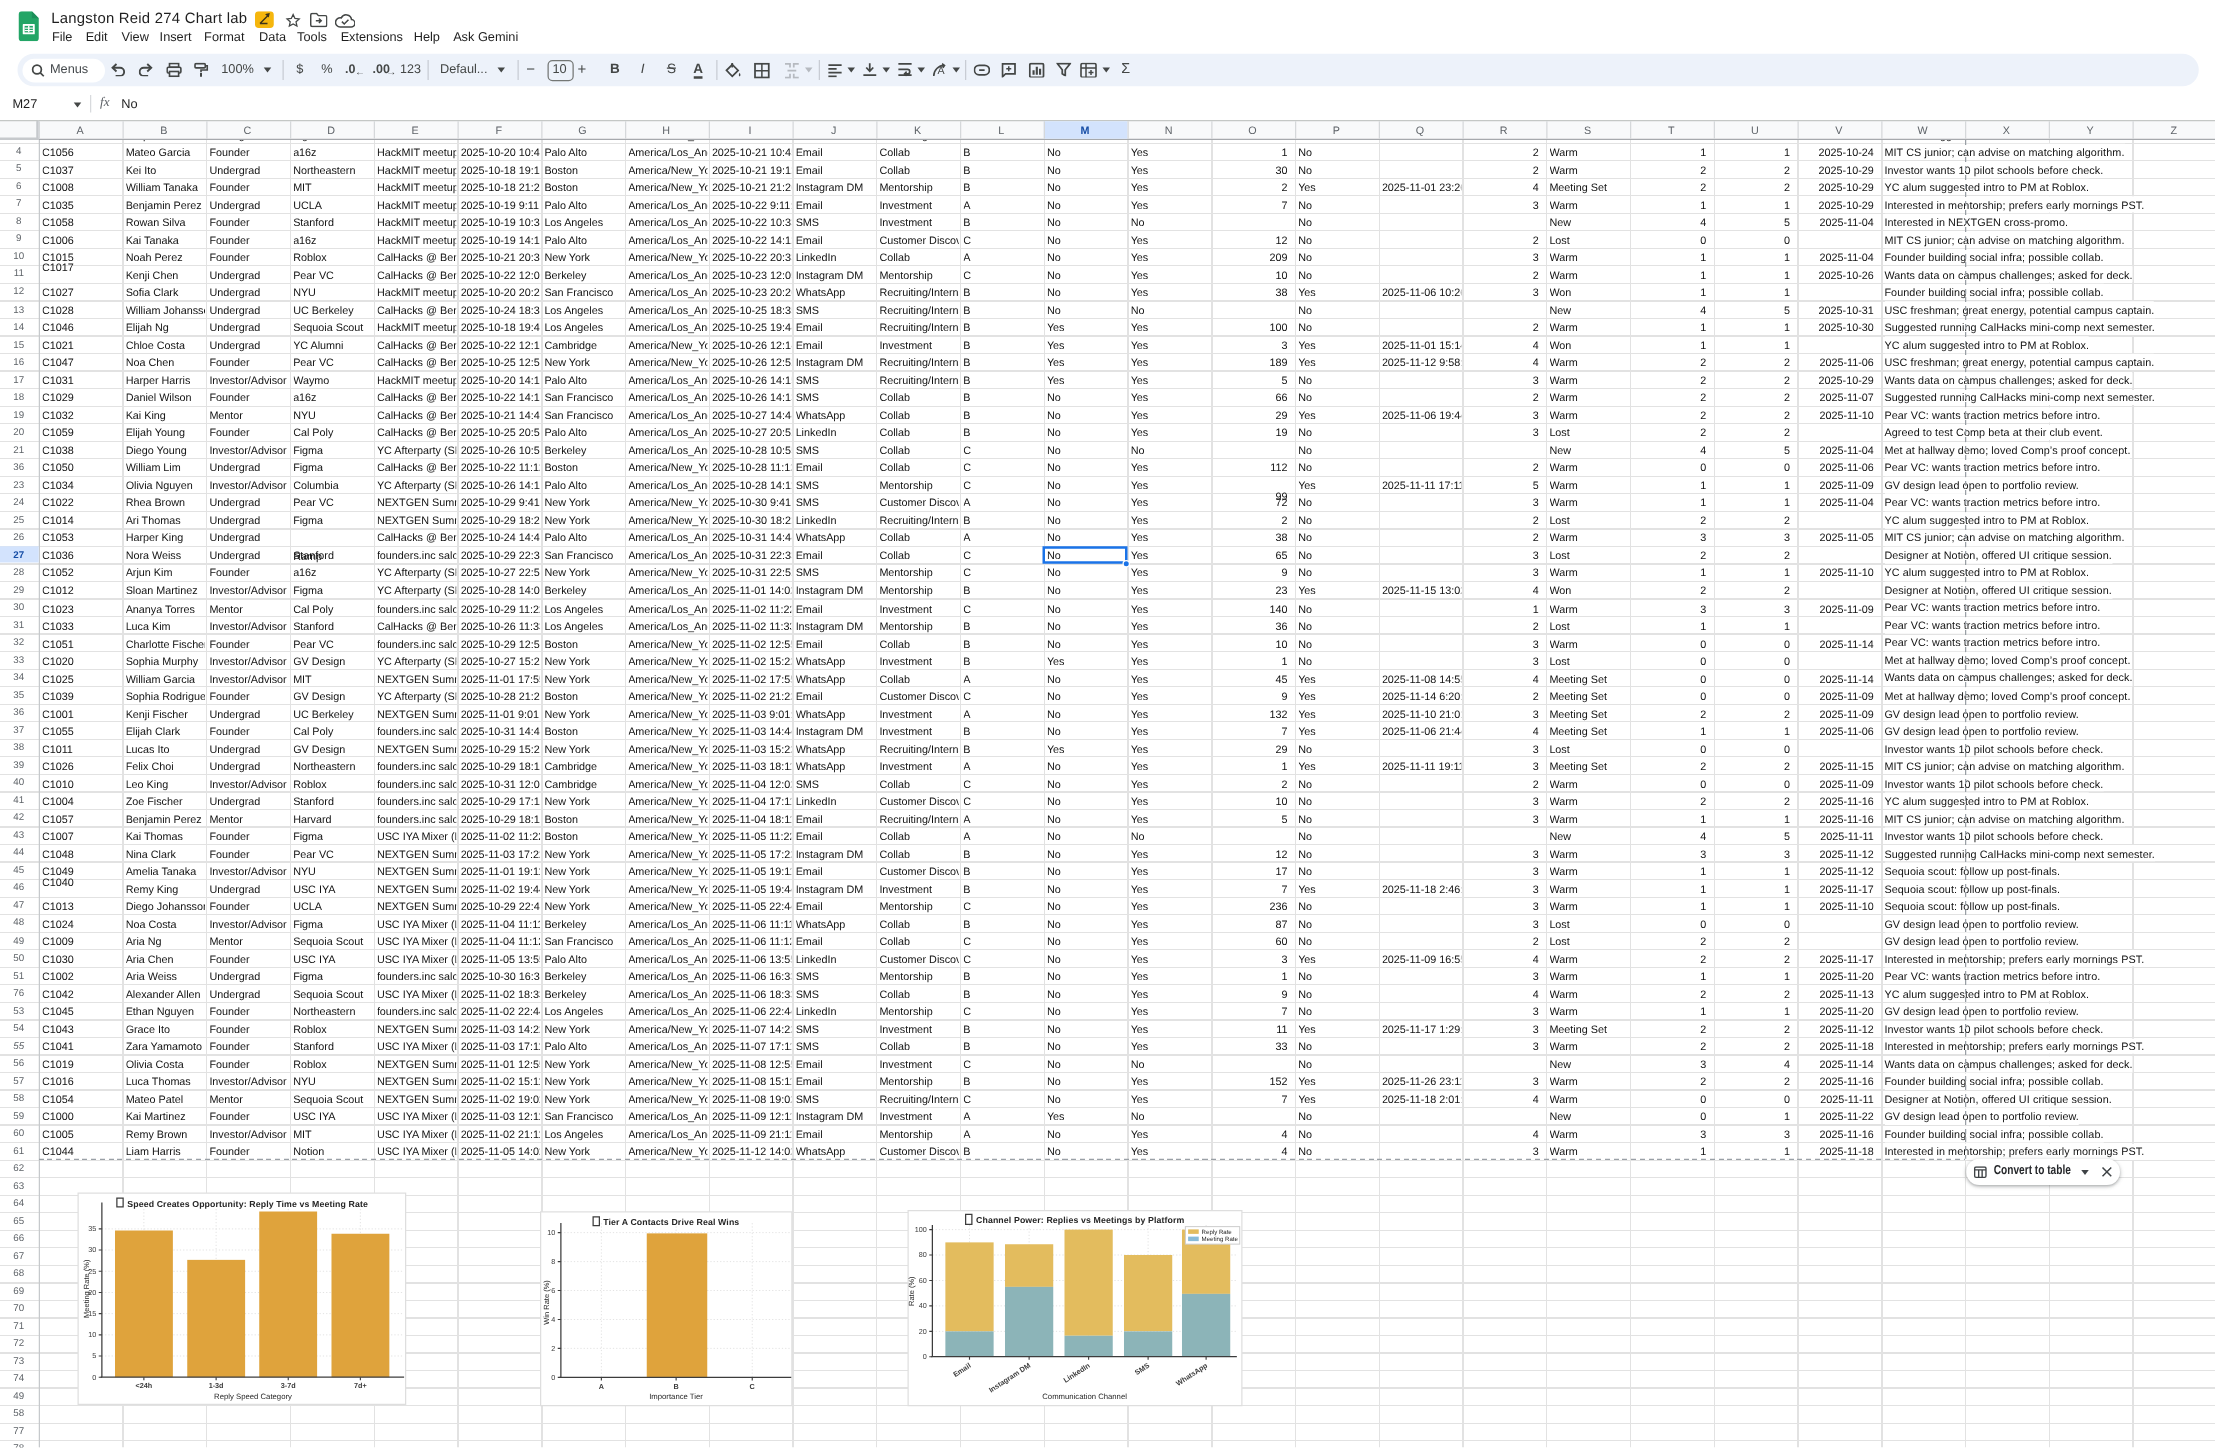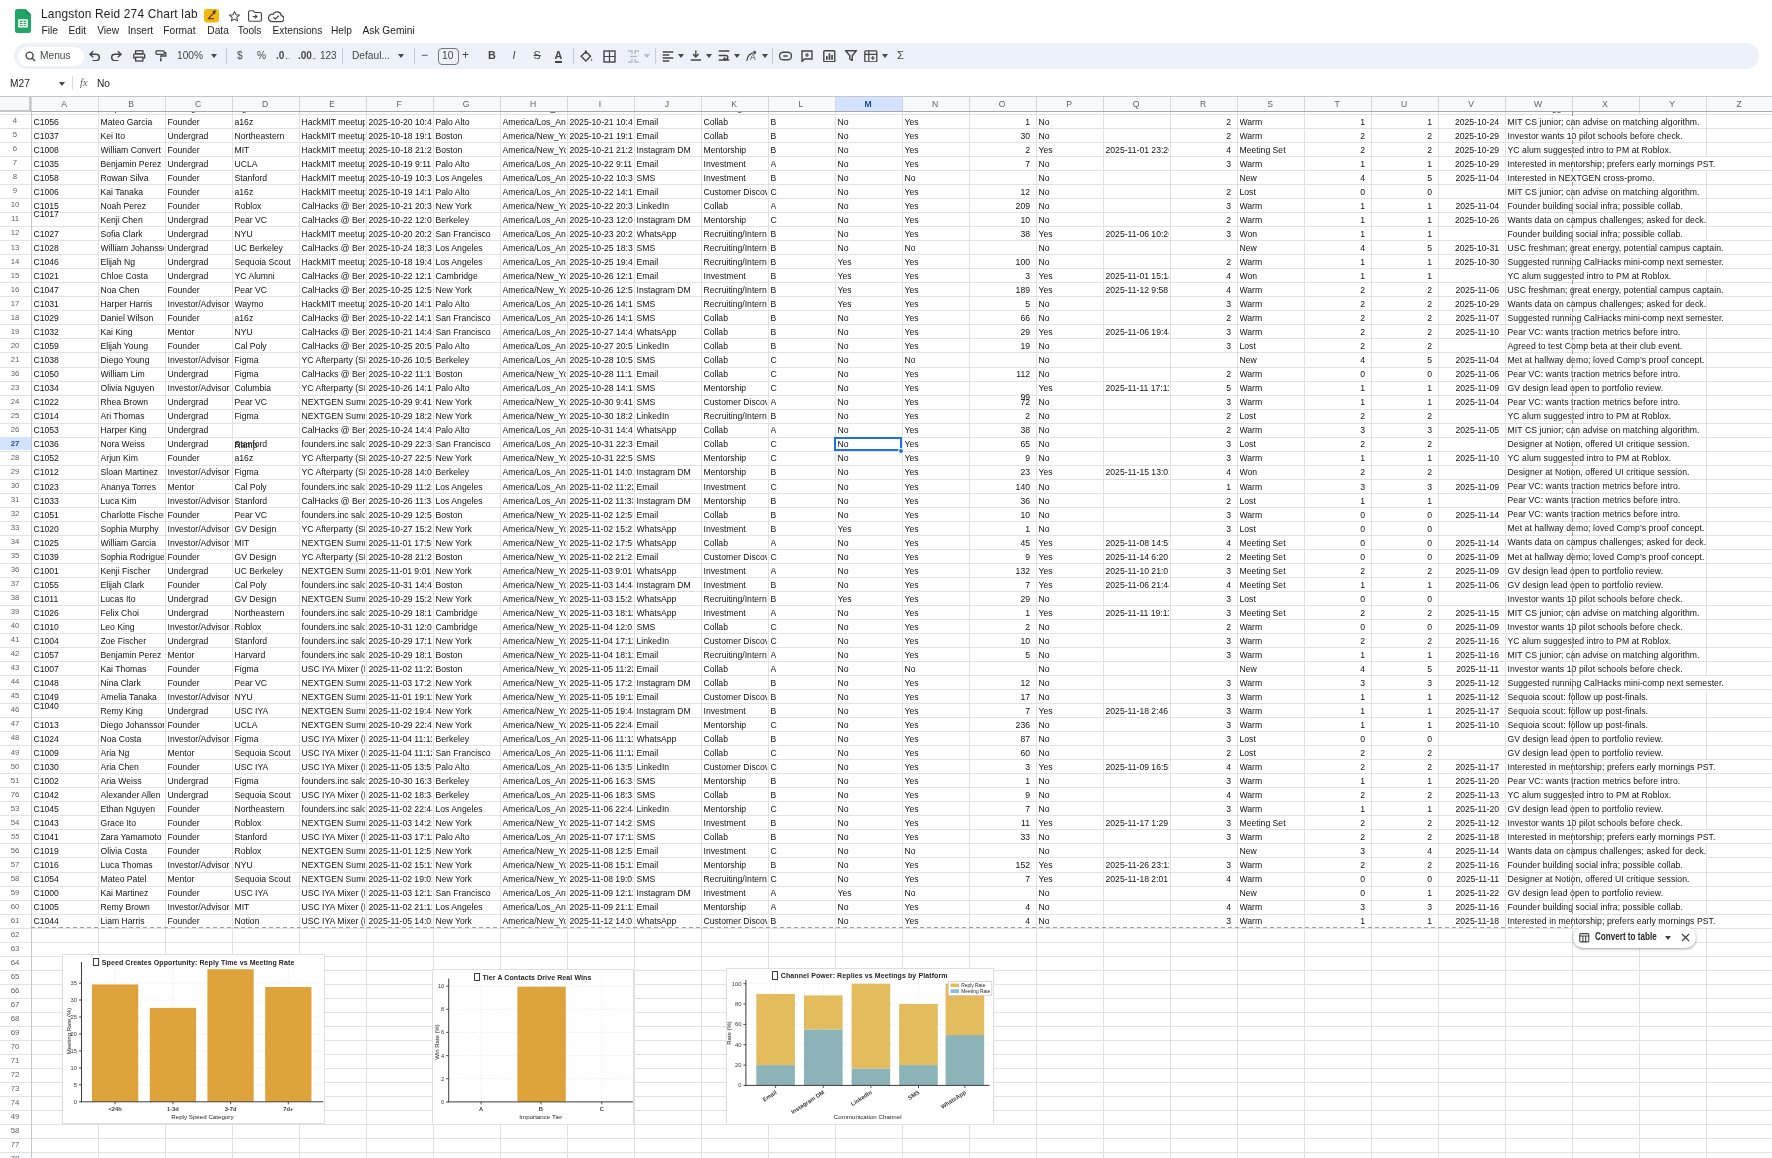--- a/index.html
+++ b/index.html
@@ -129,21 +129,21 @@
 <div class="cell" style="left:904.5px;top:128.8px;width:63.0px;">Yes</div>
 <div class="cell cr" style="left:968.5px;top:128.8px;width:61.5px;">30</div>
 <div class="cell" style="left:1038.5px;top:128.8px;width:63.0px;">No</div>
 <div class="cell cr" style="left:1169.5px;top:128.8px;width:61.5px;">2</div>
 <div class="cell" style="left:1239.5px;top:128.8px;width:63.0px;">Warm</div>
 <div class="cell cr" style="left:1303.5px;top:128.8px;width:61.5px;">2</div>
 <div class="cell cr" style="left:1370.5px;top:128.8px;width:61.5px;">2</div>
 <div class="cell cr" style="left:1437.5px;top:128.8px;width:61.5px;">2025-10-29</div>
 <div class="note" style="left:1507.5px;top:129.1px;">Investor wants 10 pilot schools before check.</div>
 <div class="cell" style="left:33.5px;top:142.8px;width:63.0px;">C1008</div>
-<div class="cell" style="left:100.5px;top:142.8px;width:63.0px;">William Convert</div>
+<div class="cell" style="left:100.5px;top:142.8px;width:63.0px;">William Tanaka</div>
 <div class="cell" style="left:167.5px;top:142.8px;width:63.0px;">Founder</div>
 <div class="cell" style="left:234.5px;top:142.8px;width:63.0px;">MIT</div>
 <div class="cell" style="left:301.5px;top:142.8px;width:63.0px;">HackMIT meetup (Cambridge)</div>
 <div class="cell" style="left:368.5px;top:142.8px;width:63.0px;">2025-10-18 21:26:00</div>
 <div class="cell" style="left:435.5px;top:142.8px;width:63.0px;">Boston</div>
 <div class="cell" style="left:502.5px;top:142.8px;width:63.0px;">America/New_York</div>
 <div class="cell" style="left:569.5px;top:142.8px;width:63.0px;">2025-10-21 21:26:00</div>
 <div class="cell" style="left:636.5px;top:142.8px;width:63.0px;">Instagram DM</div>
 <div class="cell" style="left:703.5px;top:142.8px;width:63.0px;">Mentorship</div>
 <div class="cell" style="left:770.5px;top:142.8px;width:63.0px;">B</div>

